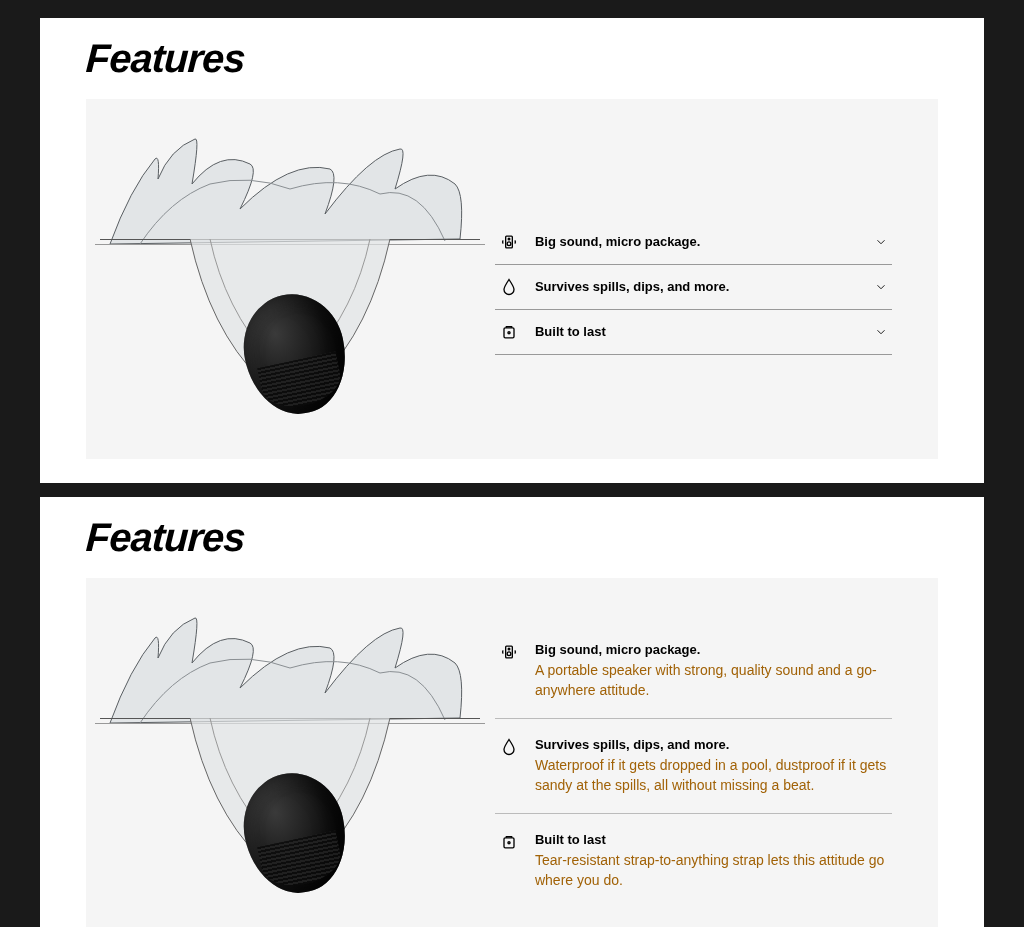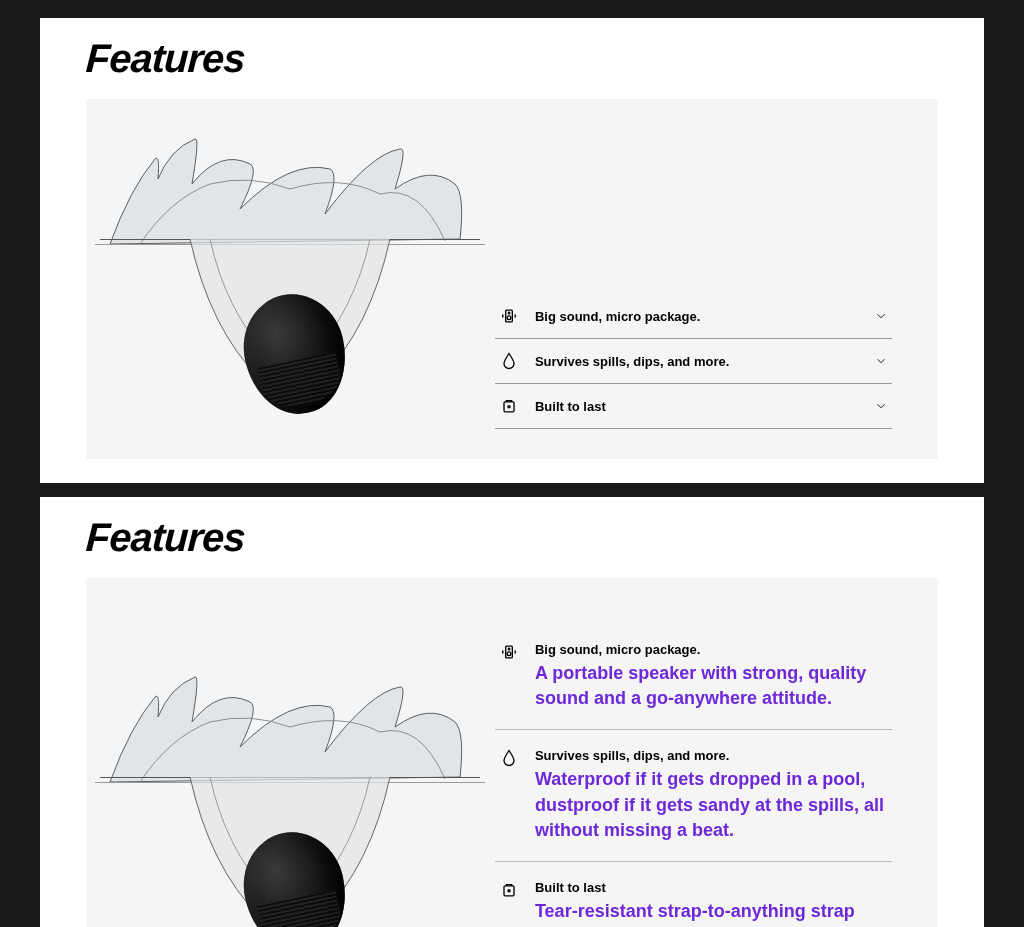--- a/index.html
+++ b/index.html
@@ -21,21 +21,21 @@
     letter-spacing: -1px;
     color: #000;
     margin-bottom: 18px;
     font-style: italic;
     transform: skewX(-3deg);
     transform-origin: left;
   }
   .panel {
     background: #f5f5f5;
     display: flex;
-    align-items: flex-end;
+    align-items: center;
   }
   .panel-left {
     width: 48%;
     display: flex;
     align-items: center;
     justify-content: center;
     padding: 30px 10px 30px 10px;
   }
   .splash-box {
     width: 380px;
@@ -83,23 +83,23 @@
   }
   .exp-row + .exp-row { border-top: 1px solid #bbb; }
   .exp-text { flex: 1; }
   .exp-title {
     font-size: 13px;
     font-weight: 600;
     color: #000;
     margin-bottom: 4px;
   }
   .exp-desc {
-    font-size: 18px;
-    font-weight: 700;
-    color: #6d28d9;
+    font-size: 14px;
+    font-weight: 400;
+    color: #a16207;
     line-height: 1.4;
   }
 
   
   .water-line {
     position: absolute;
     top: 110px;
     left: 0; right: 0;
     height: 1px;
     background: #555;
@@ -285,19 +285,19 @@
       <div class="exp-row">
         <span class="acc-icon">
           <svg viewBox="0 0 24 24" fill="none" stroke="#000" stroke-width="1.6">
             <rect x="6" y="7" width="12" height="12" rx="1.5"></rect>
             <circle cx="12" cy="13" r="1.3"></circle>
             <path d="M9 7 V5.5 M15 7 V5.5 M8 5.5 H16"></path>
           </svg>
         </span>
         <div class="exp-text">
           <div class="exp-title">Built to last</div>
-          <div class="exp-desc">Tear-resistant strap-to-anything strap lets this speaker go where you do.</div>
+          <div class="exp-desc">Tear-resistant strap-to-anything strap lets this attitude go where you do.</div>
         </div>
       </div>
 
     </div>
   </div>
 </div>
 
 </body></html>

